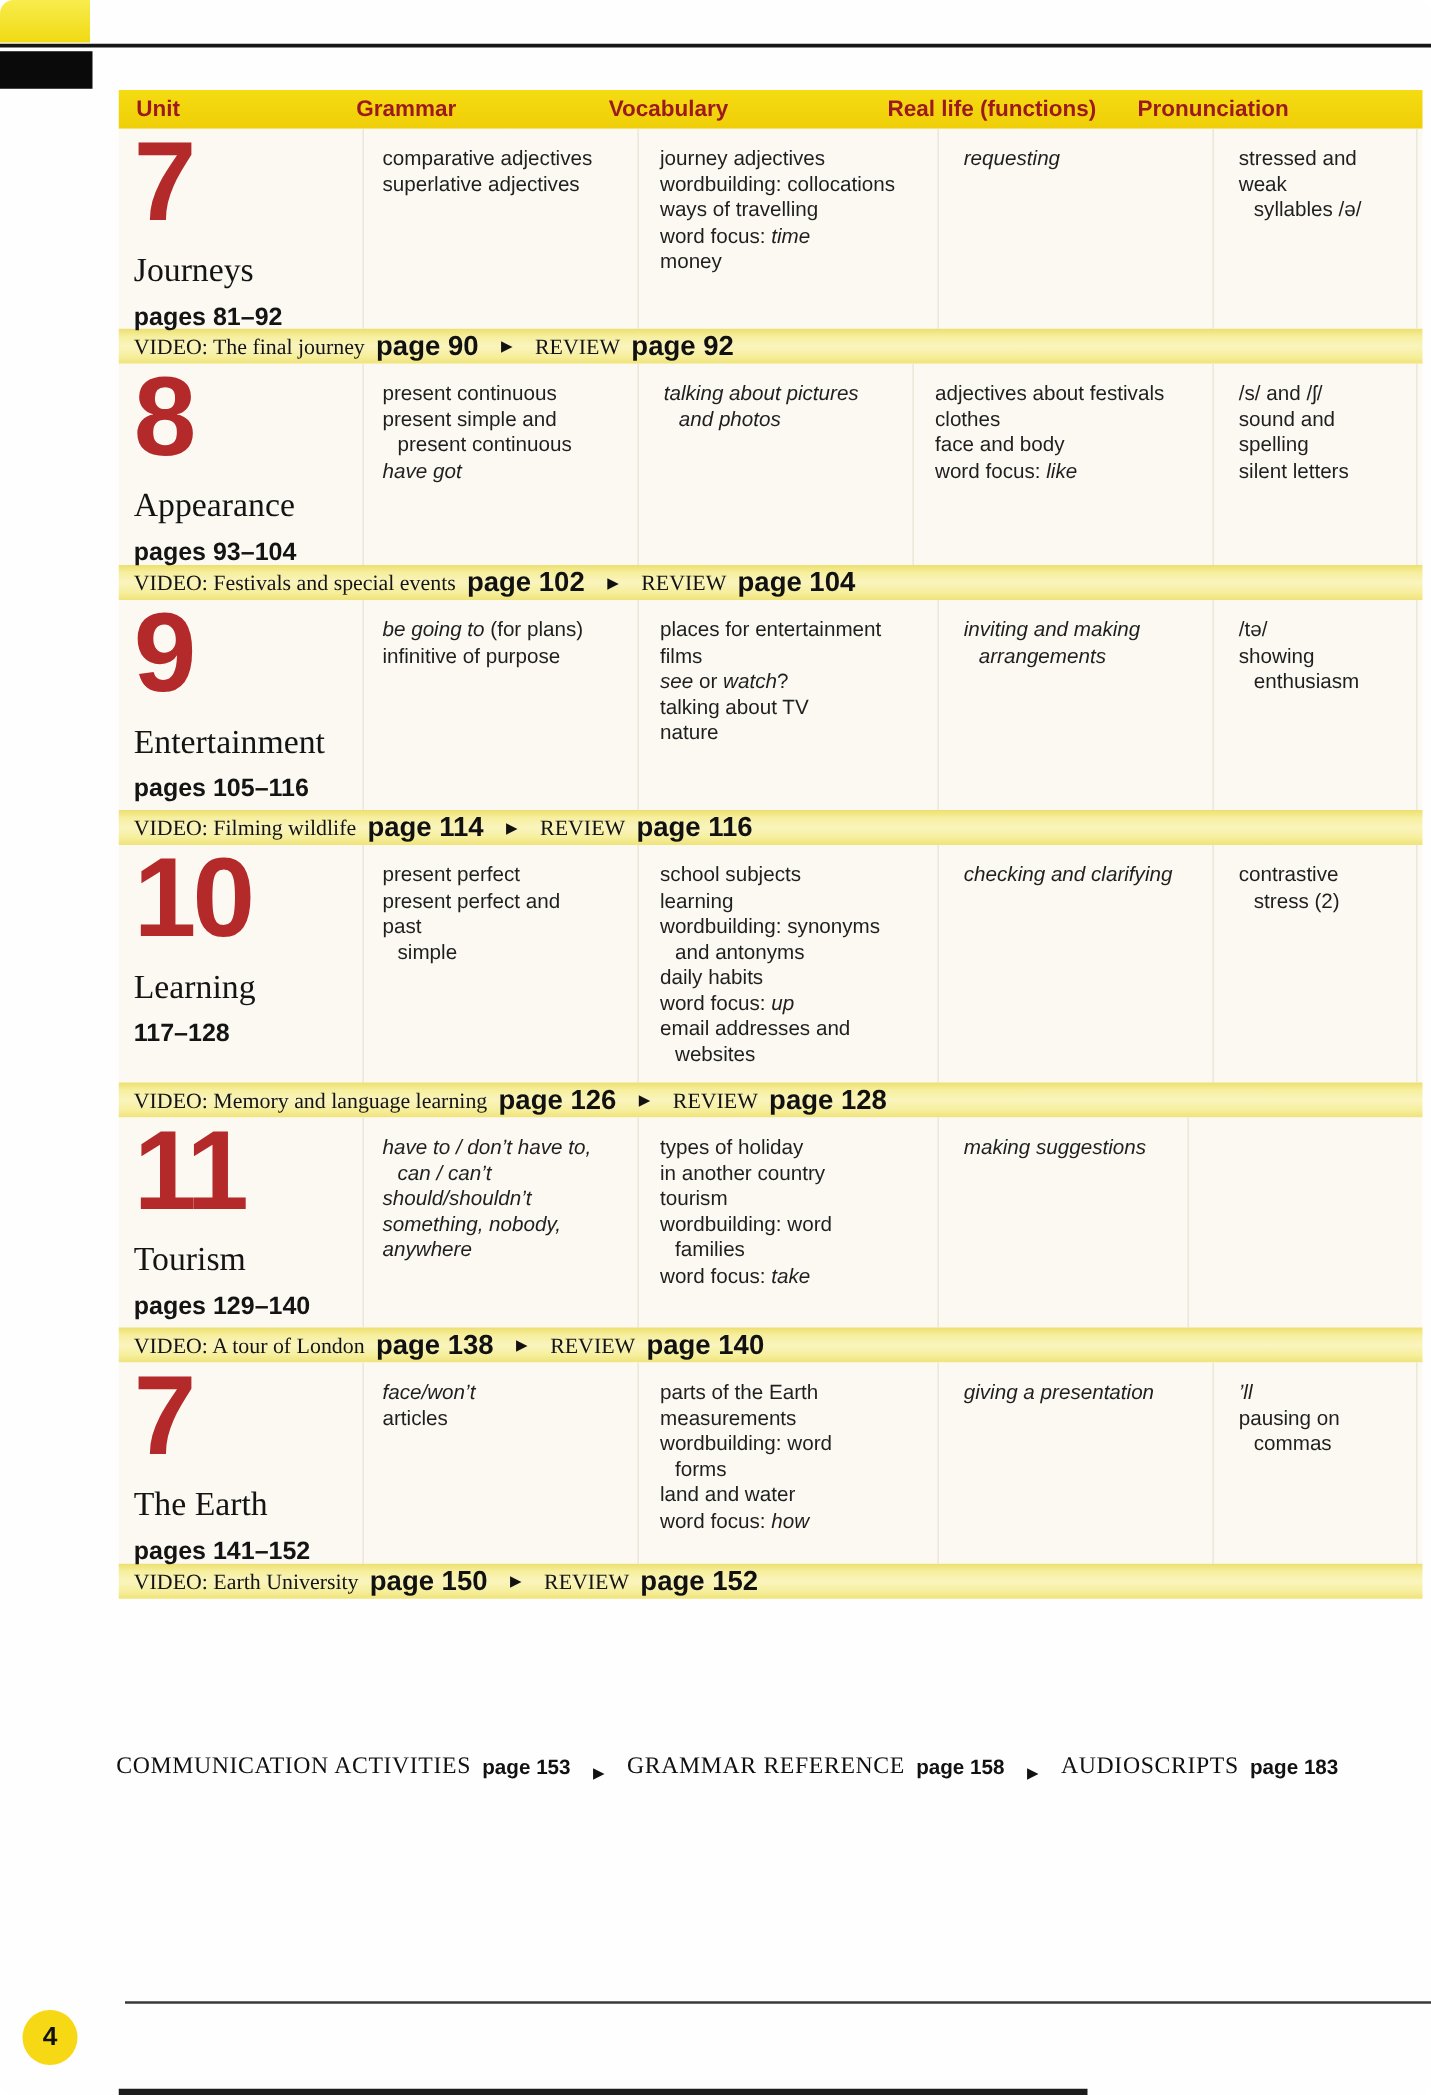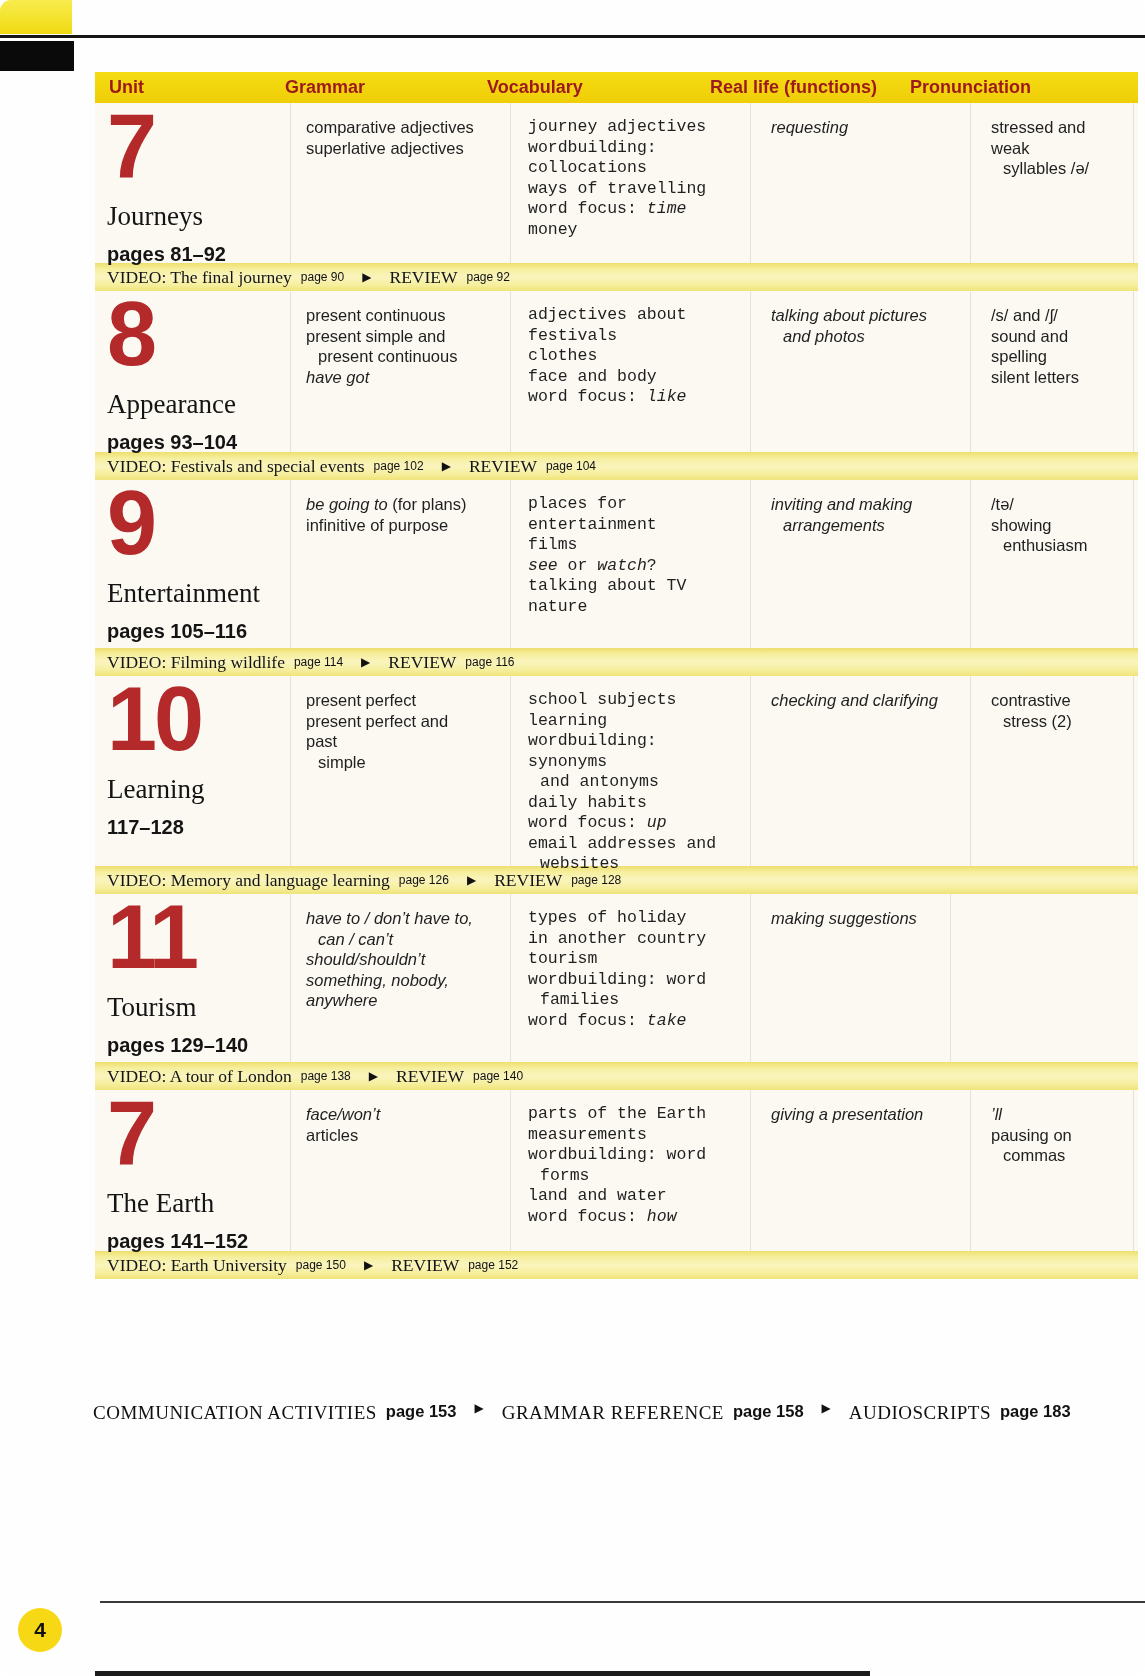--- a/index.html
+++ b/index.html
@@ -31,37 +31,37 @@
 
   .unit-row{display:flex;background:var(--body-bg);box-sizing:border-box;}
   .unit-cell{box-sizing:border-box;width:175px;padding:4px 0 0 12px;}
   .unit-number{font-size:90px;line-height:78px;font-weight:bold;color:var(--unit-red);letter-spacing:-3px;}
   .unit-title{font-family:"Liberation Serif",serif;font-size:27px;line-height:30px;margin-top:16px;color:#141414;}
   .unit-pages{font-size:20px;font-weight:bold;margin-top:12px;color:#141414;}
 
   .cell{box-sizing:border-box;border-left:1px solid var(--divider);
     padding:14px 8px 0 15px;font-size:16.5px;line-height:20.5px;color:var(--ink);margin-left:20px;}
   .cell.c-grammar{width:200px;}
-  .cell.c-vocab{width:220px;padding-left:17px;font-family:Liberation Mono, monospace;}
+  .cell.c-vocab{width:220px;padding-left:17px;}
   .cell.c-real{width:200px;padding-left:20px;font-style:italic;}
   .cell.c-pron{width:163px;padding-left:20px;}
   .row-filler{box-sizing:border-box;flex:1;border-left:1px solid var(--divider);}
   .line.ind{padding-left:12px;}
   .line .it{font-style:italic;}
   .line.serifline{font-family:"Liberation Serif",serif;}
 
   
   .video-strip{height:28px;display:flex;align-items:center;padding-left:12px;box-sizing:border-box;
     background:linear-gradient(180deg,#EDDF6E 0%,#F6EF9E 22%,#FAF4BE 50%,#F6EF9E 78%,#EFE379 100%);}
   .vs-serif{font-family:"Liberation Serif",serif;font-size:17.5px;color:#141414;}
-  .vs-page{font-weight:normal;font-size:12px;margin-left:9px;color:#111;}
+  .vs-page{font-weight:bold;font-size:22px;margin-left:9px;color:#111;}
   .play{font-size:12px;color:#111;margin:0 18px;line-height:1;}
 
   
-  .footer-nav{position:absolute;left:93px;top:1402px;width:1045px;display:flex;align-items:flex-start;}
+  .footer-nav{position:absolute;left:93px;top:1402px;width:1045px;display:flex;align-items:flex-end;}
   .fi-label{font-family:"Liberation Serif",serif;font-size:19px;letter-spacing:0.5px;color:#101010;}
   .fi-page{font-weight:bold;font-size:16.5px;margin-left:9px;color:#111;}
 
   
   .page-badge{position:absolute;left:18px;top:1608px;width:44px;height:44px;border-radius:50%;
     background:#F6D814;display:flex;align-items:center;justify-content:center;
     font-weight:bold;font-size:21px;color:#111;}
 </style>
 </head>
 <body>
@@ -118,29 +118,29 @@
             <div class="unit-number">8</div>
             <div class="unit-title">Appearance</div>
             <div class="unit-pages">pages 93–104</div>
           </div>
           <div class="cell c-grammar">
             <div class="line"><span>present continuous</span></div>
             <div class="line"><span>present simple and</span></div>
             <div class="line ind"><span>present continuous</span></div>
             <div class="line"><span class="it">have got</span></div>
           </div>
+          <div class="cell c-real">
+            <div class="line"><span>talking about pictures</span></div>
+            <div class="line ind"><span>and photos</span></div>
+          </div>
           <div class="cell c-vocab">
             <div class="line"><span>adjectives about festivals</span></div>
             <div class="line"><span>clothes</span></div>
             <div class="line"><span>face and body</span></div>
             <div class="line"><span>word focus: </span><span class="it">like</span></div>
-          </div>
-          <div class="cell c-real">
-            <div class="line"><span>talking about pictures</span></div>
-            <div class="line ind"><span>and photos</span></div>
           </div>
           <div class="cell c-pron">
             <div class="line"><span>/s/ and /ʃ/</span></div>
             <div class="line"><span>sound and spelling</span></div>
             <div class="line"><span>silent letters</span></div>
           </div>
           <div class="row-filler"></div>
         </div>
         <div class="video-strip">
           <span class="vs-serif">VIDEO: Festivals and special events</span>

